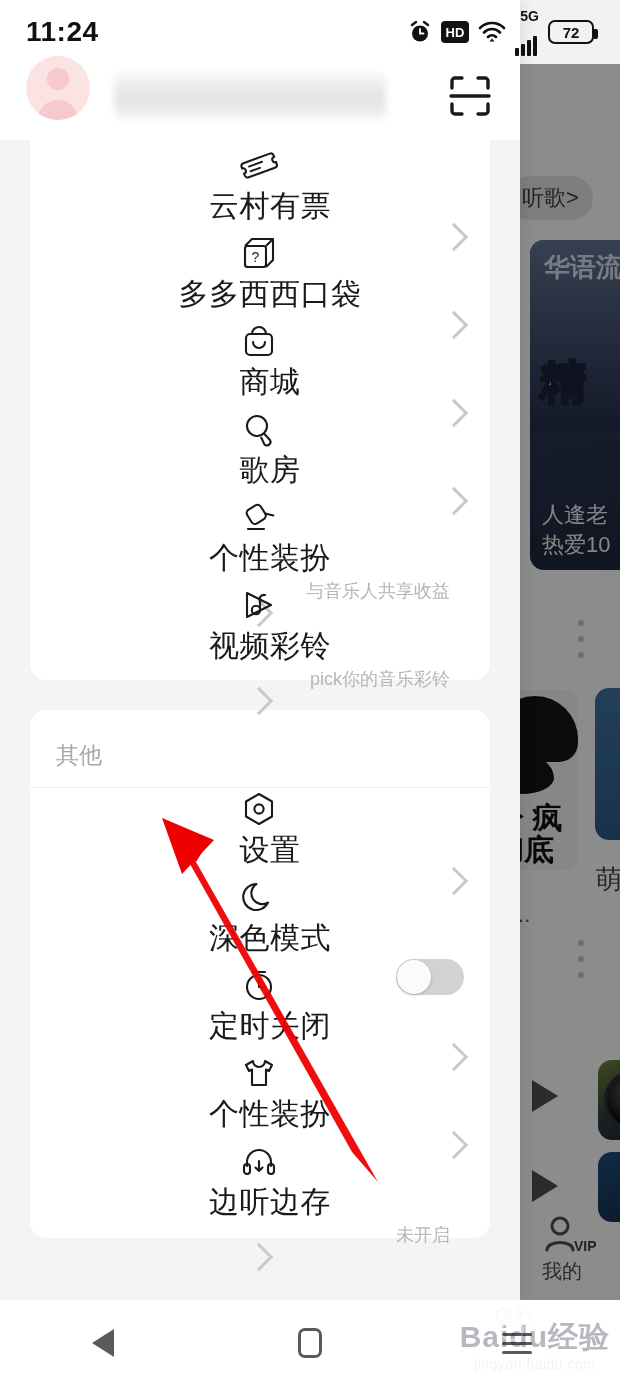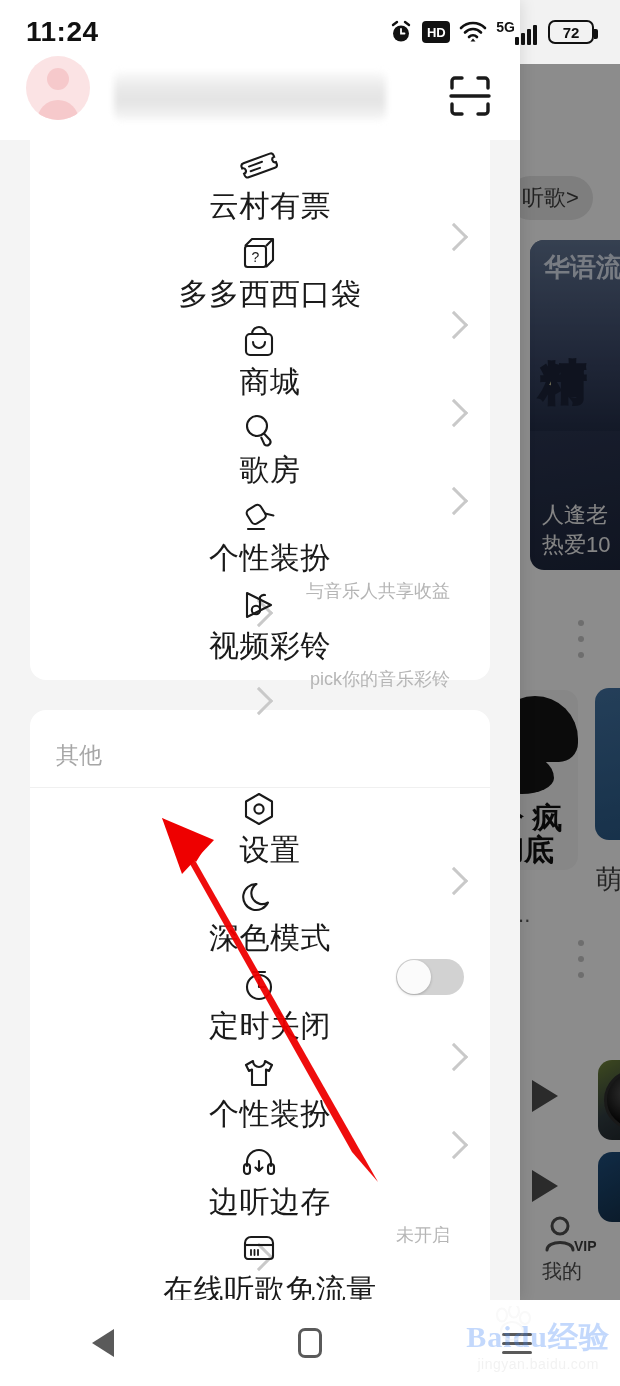--- a/index.html
+++ b/index.html
@@ -262,23 +262,22 @@
   }
   .nav-menu { width: 30px; }
   .nav-menu i { display: block; height: 3px; background: #5a5a5a; margin: 6px 0; border-radius: 2px; }
 
   
   #watermark {
     position: absolute; right: 10px; bottom: 14px; z-index: 80;
     opacity: .30; text-align: center; pointer-events: none;
   }
   #watermark .wm-main {
-    font-size: 30px; font-weight: 800; color: #3b82f6; letter-spacing: 1px;
+    font-size: 30px; font-weight: 800; color: #0f172a; letter-spacing: 1px;
     line-height: 1;
-    font-family: Liberation Serif, serif;
   }
   #watermark .wm-sub {
     font-size: 14px; color: #d4d4d4; margin-top: 4px; letter-spacing: .5px;
   }
   .wm-paw {
     position: absolute; right: 78px; top: -16px; opacity: .55;
   }
 </style>
 </head>
 <body>
@@ -502,52 +501,39 @@
             <rect x="4" y="22" width="6" height="10" rx="3" fill="none" stroke="#1a1a1a" stroke-width="2.1"></rect>
             <rect x="28" y="22" width="6" height="10" rx="3" fill="none" stroke="#1a1a1a" stroke-width="2.1"></rect>
             <path d="M19 19 V29 M15.5 25.5 L19 29 L22.5 25.5" fill="none" stroke="#1a1a1a" stroke-width="2.1" stroke-linecap="round" stroke-linejoin="round"></path>
           </svg>
         </span>
         <span class="row-label">边听边存</span>
         <span class="row-extra">未开启</span>
         <span class="chev"></span>
       </div>
 
-      <div class="row">
-        <span class="row-icon">
-          <svg width="38" height="38" viewBox="0 0 38 38">
-            <path d="M5 13 a6 6 0 0 1 6-6 h16 a6 6 0 0 1 6 6 v13 a3 3 0 0 1-3 3 H8 a3 3 0 0 1-3-3 Z" fill="none" stroke="#1a1a1a" stroke-width="2.1" stroke-linejoin="round"></path>
-            <line x1="5" y1="15" x2="33" y2="15" stroke="#1a1a1a" stroke-width="2.1"></line>
-            <line x1="11" y1="20" x2="11" y2="25" stroke="#1a1a1a" stroke-width="1.8" stroke-linecap="round"></line>
-            <line x1="14.5" y1="20" x2="14.5" y2="25" stroke="#1a1a1a" stroke-width="1.8" stroke-linecap="round"></line>
-            <line x1="18" y1="20" x2="18" y2="25" stroke="#1a1a1a" stroke-width="1.8" stroke-linecap="round"></line>
-          </svg>
-        </span>
-        <span class="row-label">在线听歌免流量</span>
-        <span class="chev"></span>
-      </div>
     </div>
   </div>
 
   <div id="status-bar">
     <div class="clock">11:24</div>
     <div class="status-icons">
       <svg width="24" height="24" viewBox="0 0 24 24">
         <circle cx="12" cy="13.5" r="8" fill="#111"></circle>
         <path d="M4 5 L8 2 M20 5 L16 2" stroke="#111" stroke-width="2.4" stroke-linecap="round"></path>
         <path d="M12 9 V13.5 H15.5" stroke="#fff" stroke-width="1.8" stroke-linecap="round" fill="none"></path>
       </svg>
       <span class="hd-badge">HD</span>
       <svg width="28" height="24" viewBox="0 0 28 24">
         <path d="M2 8 A17 17 0 0 1 26 8" stroke="#111" stroke-width="2.6" fill="none" stroke-linecap="round"></path>
         <path d="M6 12.5 A11 11 0 0 1 22 12.5" stroke="#111" stroke-width="2.6" fill="none" stroke-linecap="round"></path>
         <path d="M10 17 A5.5 5.5 0 0 1 18 17" stroke="#111" stroke-width="2.6" fill="none" stroke-linecap="round"></path>
         <path d="M14 18.5 L16.5 21.5 L11.5 21.5 Z" fill="#111"></path>
       </svg>
-      <div style="display:flex; align-items:flex-end; gap:0;">
+      <div style="display:flex; align-items:flex-end; gap:0;flex-direction:column;">
         <span class="fiveg" style="margin-bottom:11px;">5G</span>
         <svg width="24" height="22" viewBox="0 0 24 22">
           <rect x="0" y="14" width="4" height="8" fill="#111" rx="1"></rect>
           <rect x="6" y="10" width="4" height="12" fill="#111" rx="1"></rect>
           <rect x="12" y="6" width="4" height="16" fill="#111" rx="1"></rect>
           <rect x="18" y="2" width="4" height="20" fill="#111" rx="1"></rect>
         </svg>
       </div>
       <div class="battery-box">
         <span>72</span>

